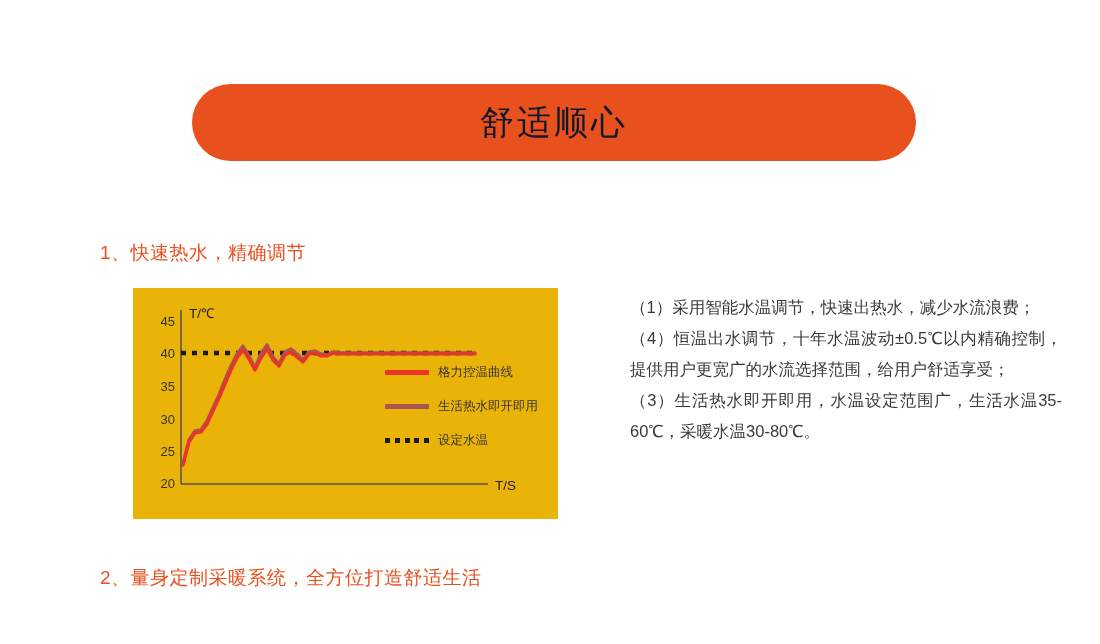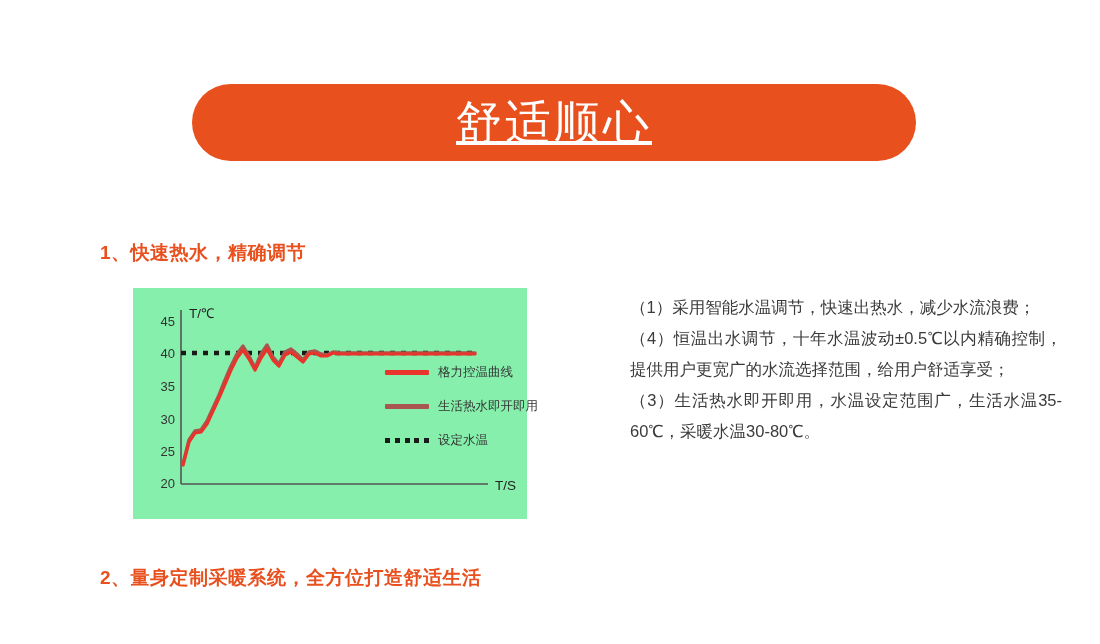--- a/index.html
+++ b/index.html
@@ -22,47 +22,46 @@
     top: 84px;
     width: 724px;
     height: 77px;
     background: #e8501e;
     border-radius: 39px;
     display: flex;
     align-items: center;
     justify-content: center;
   }
   .banner-title {
-    color: #ffffff;
-    font-size: 46px;
+    color: #0f172a;
+    font-size: 34px;
     letter-spacing: 3px;
     font-weight: normal;
-    text-decoration: underline;
   }
 
   
   .section-heading {
     position: absolute;
     color: #e8501e;
     font-size: 19px;
-    font-weight: bold;
+    font-weight: normal;
     letter-spacing: 0.5px;
     white-space: nowrap;
   }
   #heading-1 { left: 100px; top: 240px; }
   #heading-2 { left: 100px; top: 565px; }
 
   
   .chart-panel {
     position: absolute;
     left: 133px;
     top: 288px;
-    width: 394px;
+    width: 425px;
     height: 231px;
-    background: #86efac;
+    background: #eab308;
   }
   .chart-inner {
     position: absolute;
     inset: 0;
   }
   .chart-svg {
     position: absolute;
     left: 0;
     top: 0;
   }

